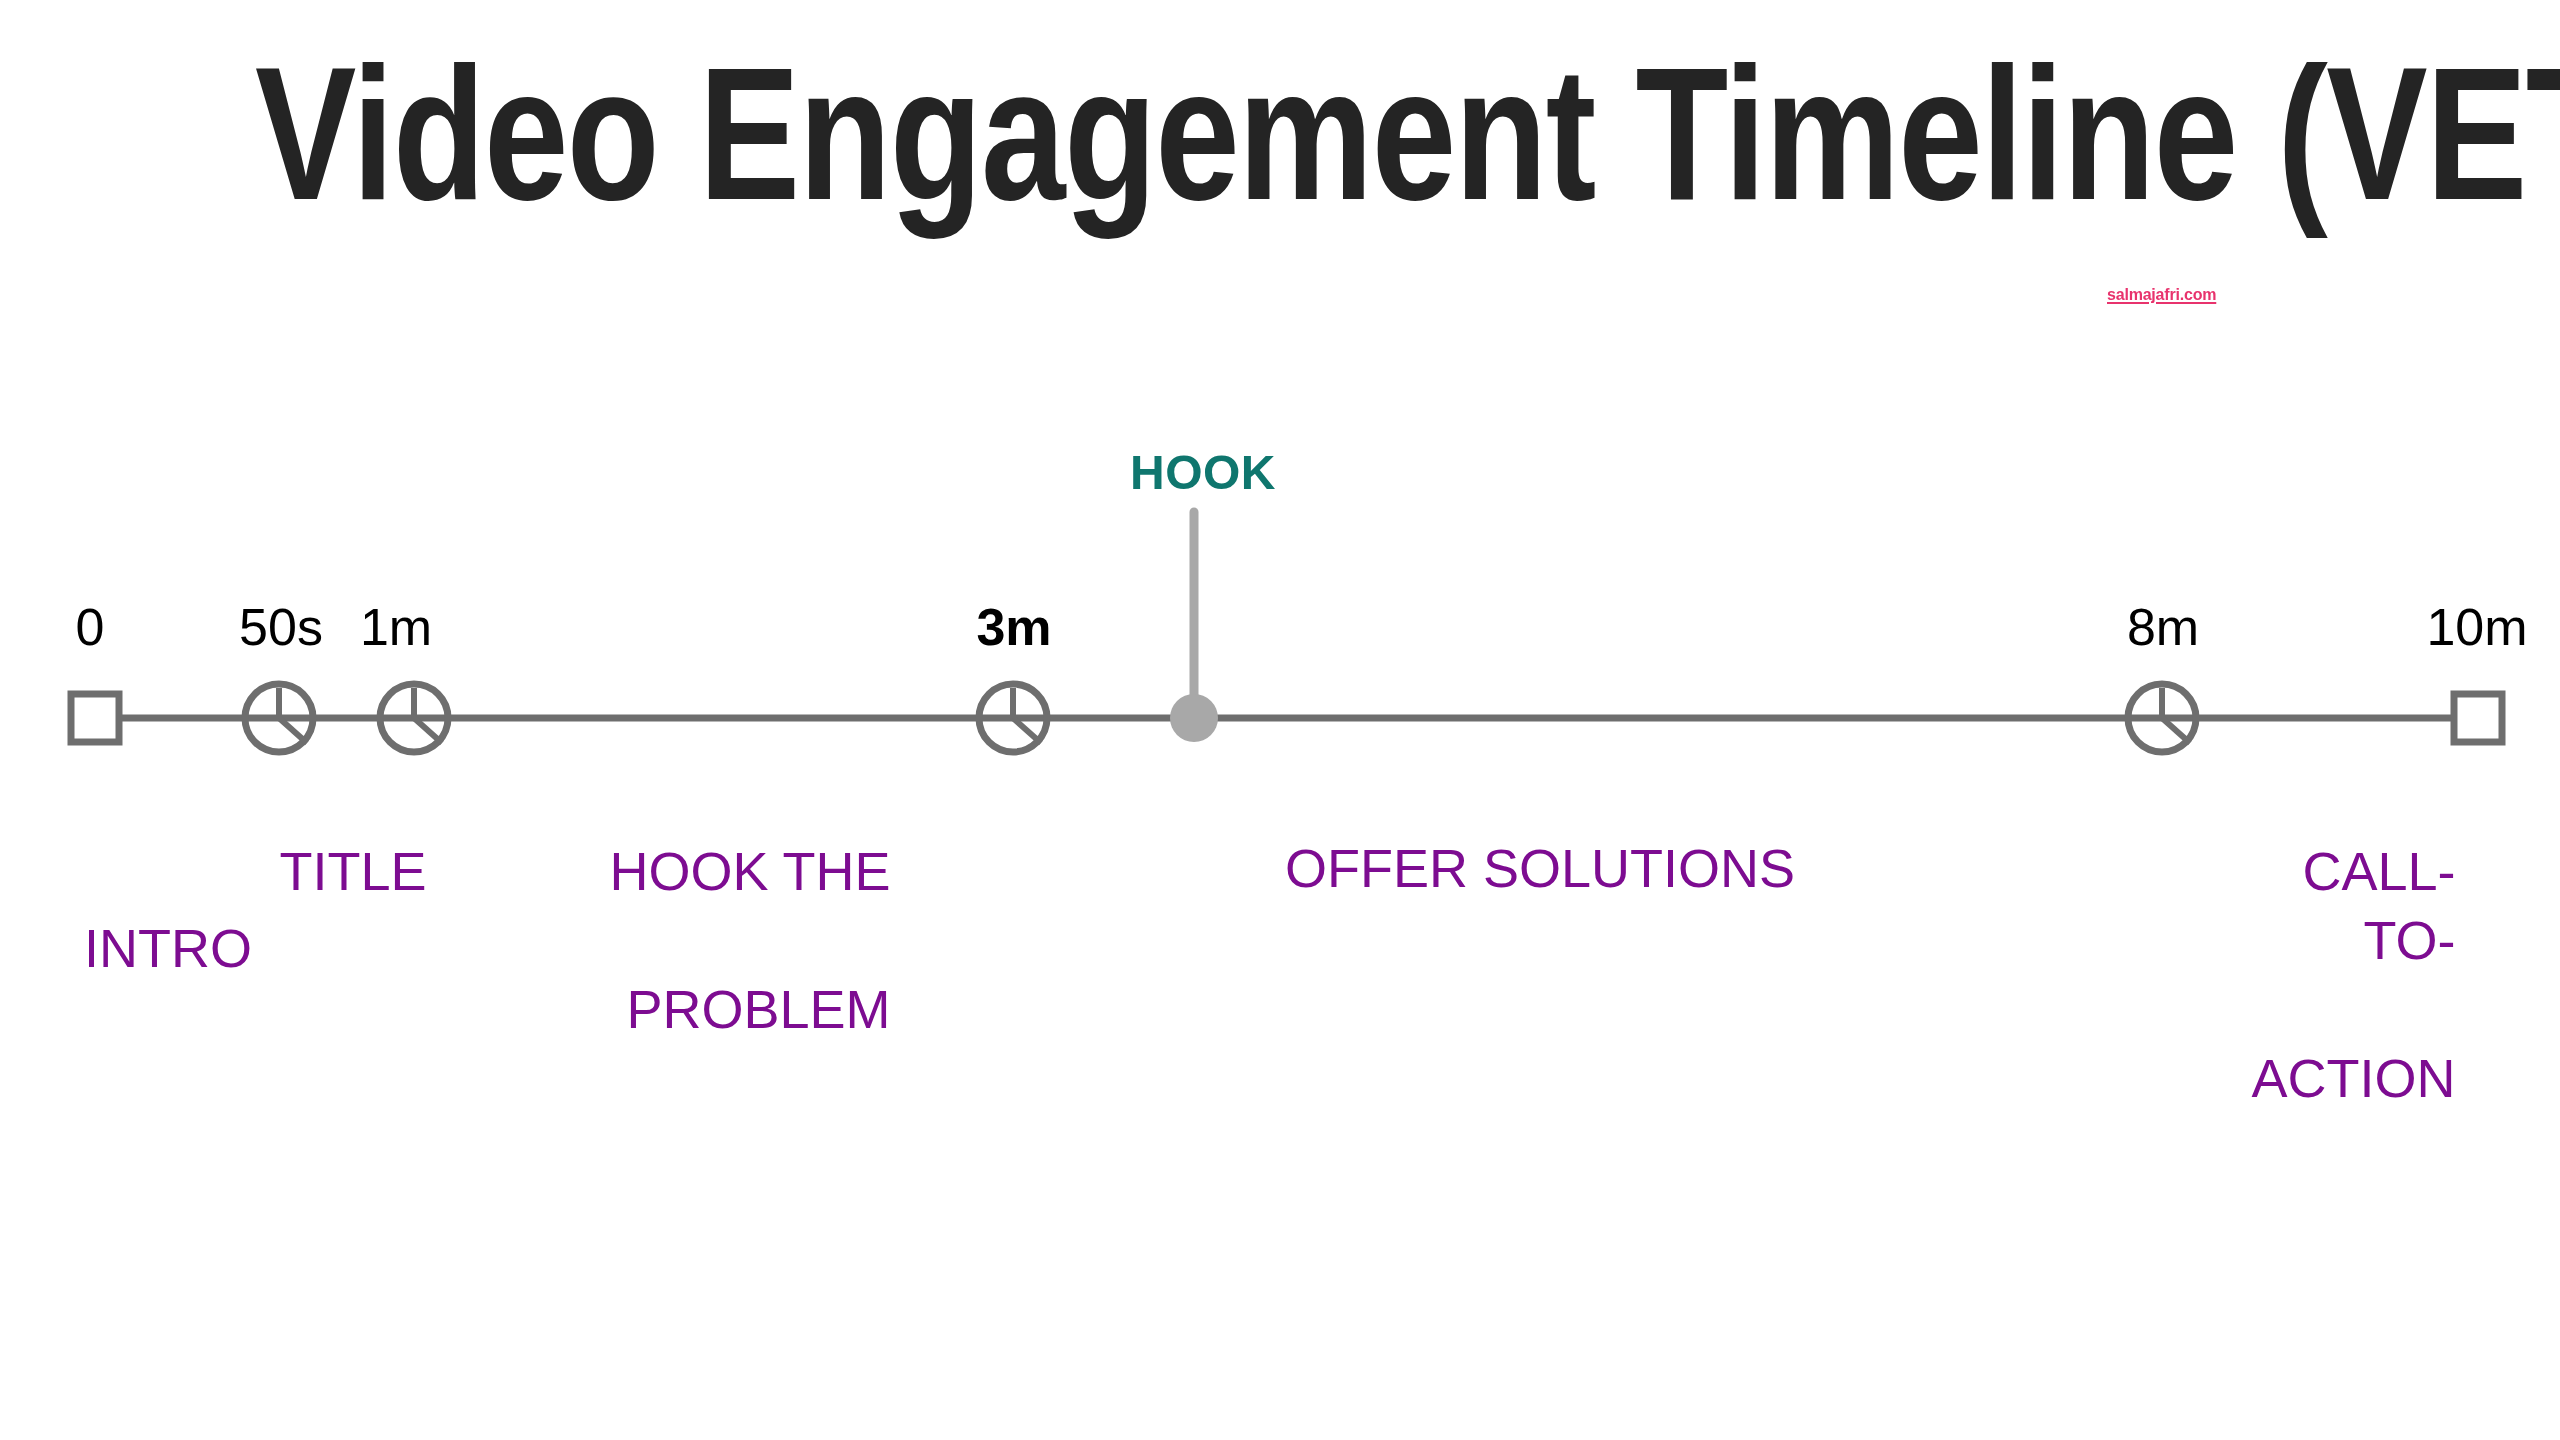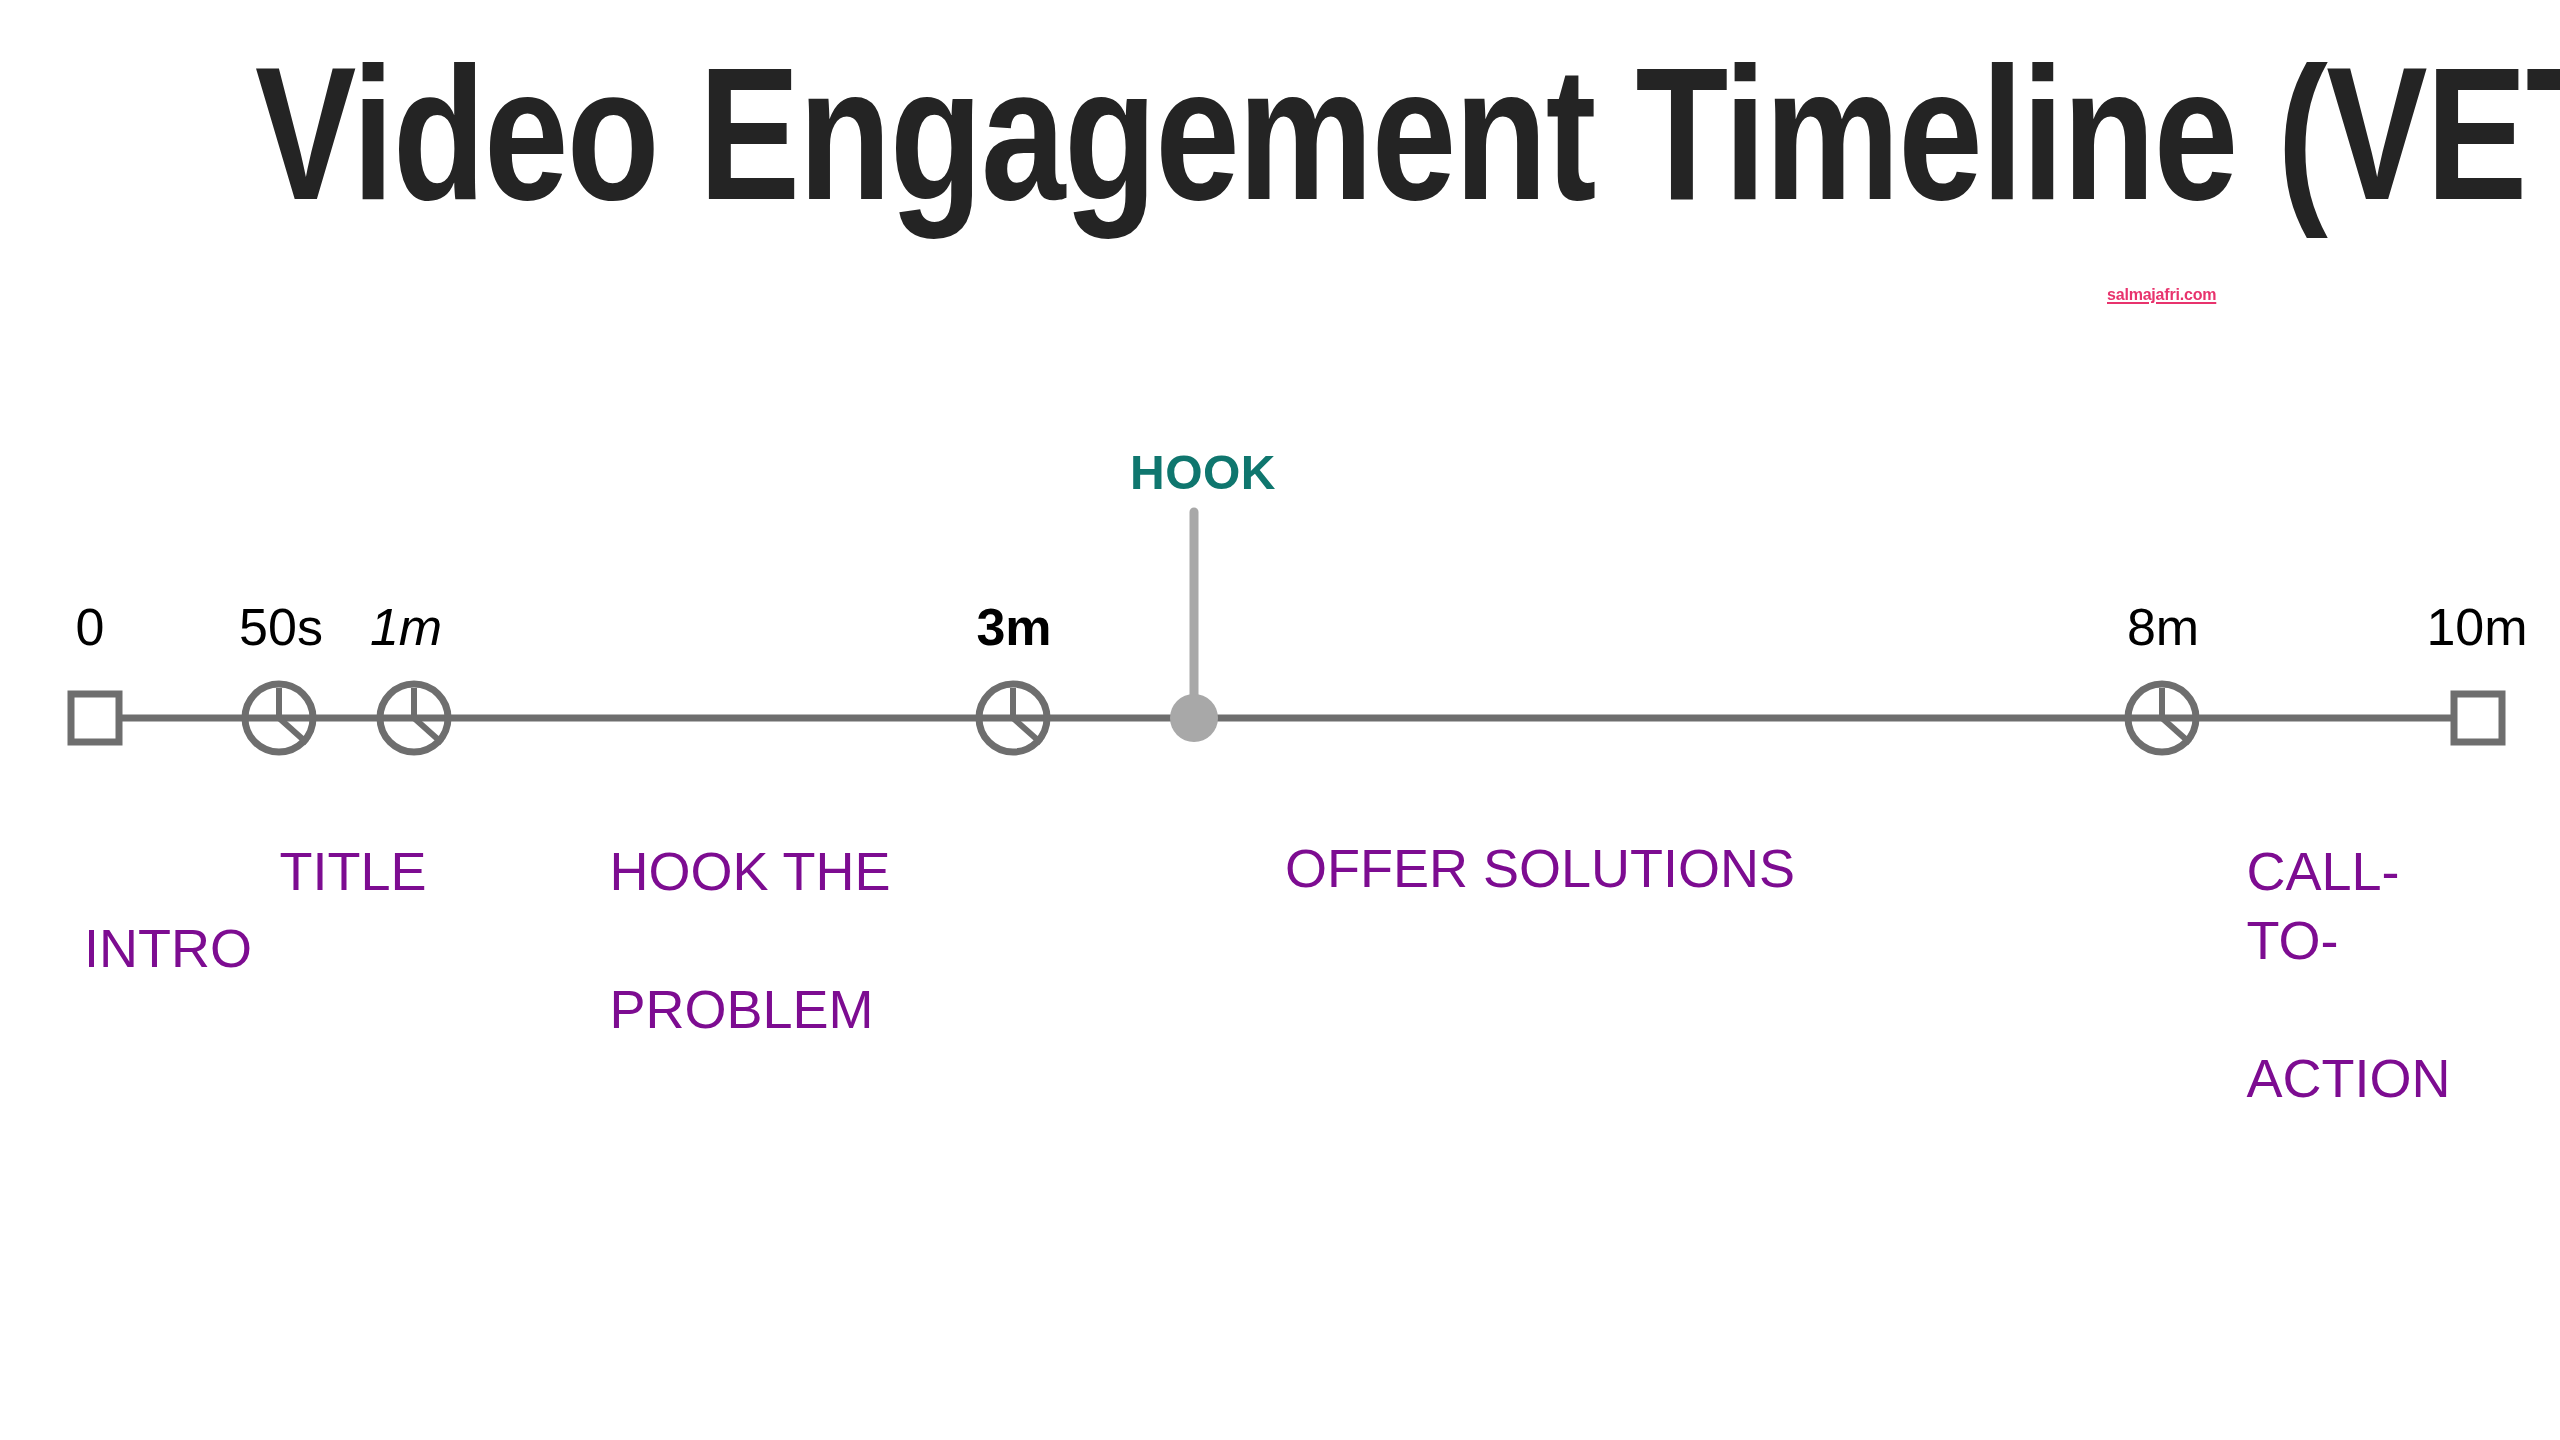--- a/index.html
+++ b/index.html
@@ -79,21 +79,21 @@
     text-align: center;
   }
 
   
   .phase-label {
     position: absolute;
     font-family: "Liberation Sans", sans-serif;
     font-size: 54px;
     line-height: 1.28;
     color: #7D0C91;
-    text-align: left;
+    text-align: right;
     white-space: pre-line;
     transform: translateX(-50%);
   }
 
   
   .hook-label {
     position: absolute;
     font-family: "Liberation Sans", sans-serif;
     font-weight: bold;
     font-size: 48px;
@@ -145,21 +145,21 @@
       <circle cx="2162" cy="718" r="34" fill="none" stroke="#6E6E6E" stroke-width="7"></circle>
       <line x1="2162" y1="718" x2="2162" y2="688" stroke="#6E6E6E" stroke-width="6" stroke-linecap="butt"></line>
       <line x1="2162" y1="718" x2="2190" y2="743" stroke="#6E6E6E" stroke-width="6" stroke-linecap="butt"></line>
     </g>
 
     <rect x="2454" y="694" width="48" height="48" fill="#FFFFFF" stroke="#6E6E6E" stroke-width="7"></rect>
   </svg>
 
   <div class="tick-label" style="left:90px;  top:597px;">0</div>
   <div class="tick-label" style="left:281px; top:597px;text-align:center;">50s</div>
-  <div class="tick-label" style="left:406px; top:597px;font-style:italic;">1m</div>
+  <div class="tick-label" style="left:396px; top:597px;">1m</div>
   <div class="tick-label" style="left:1014px;top:597px;font-weight:bold;">3m</div>
   <div class="tick-label" style="left:2163px;top:597px;">8m</div>
   <div class="tick-label" style="left:2477px;top:597px;">10m</div>
 
   <div class="hook-label" style="left:1203px; top:445px;">HOOK</div>
 
   <div class="phase-label" style="left:168px; top:845px;">
     <div>INTRO</div>
   </div>
 

